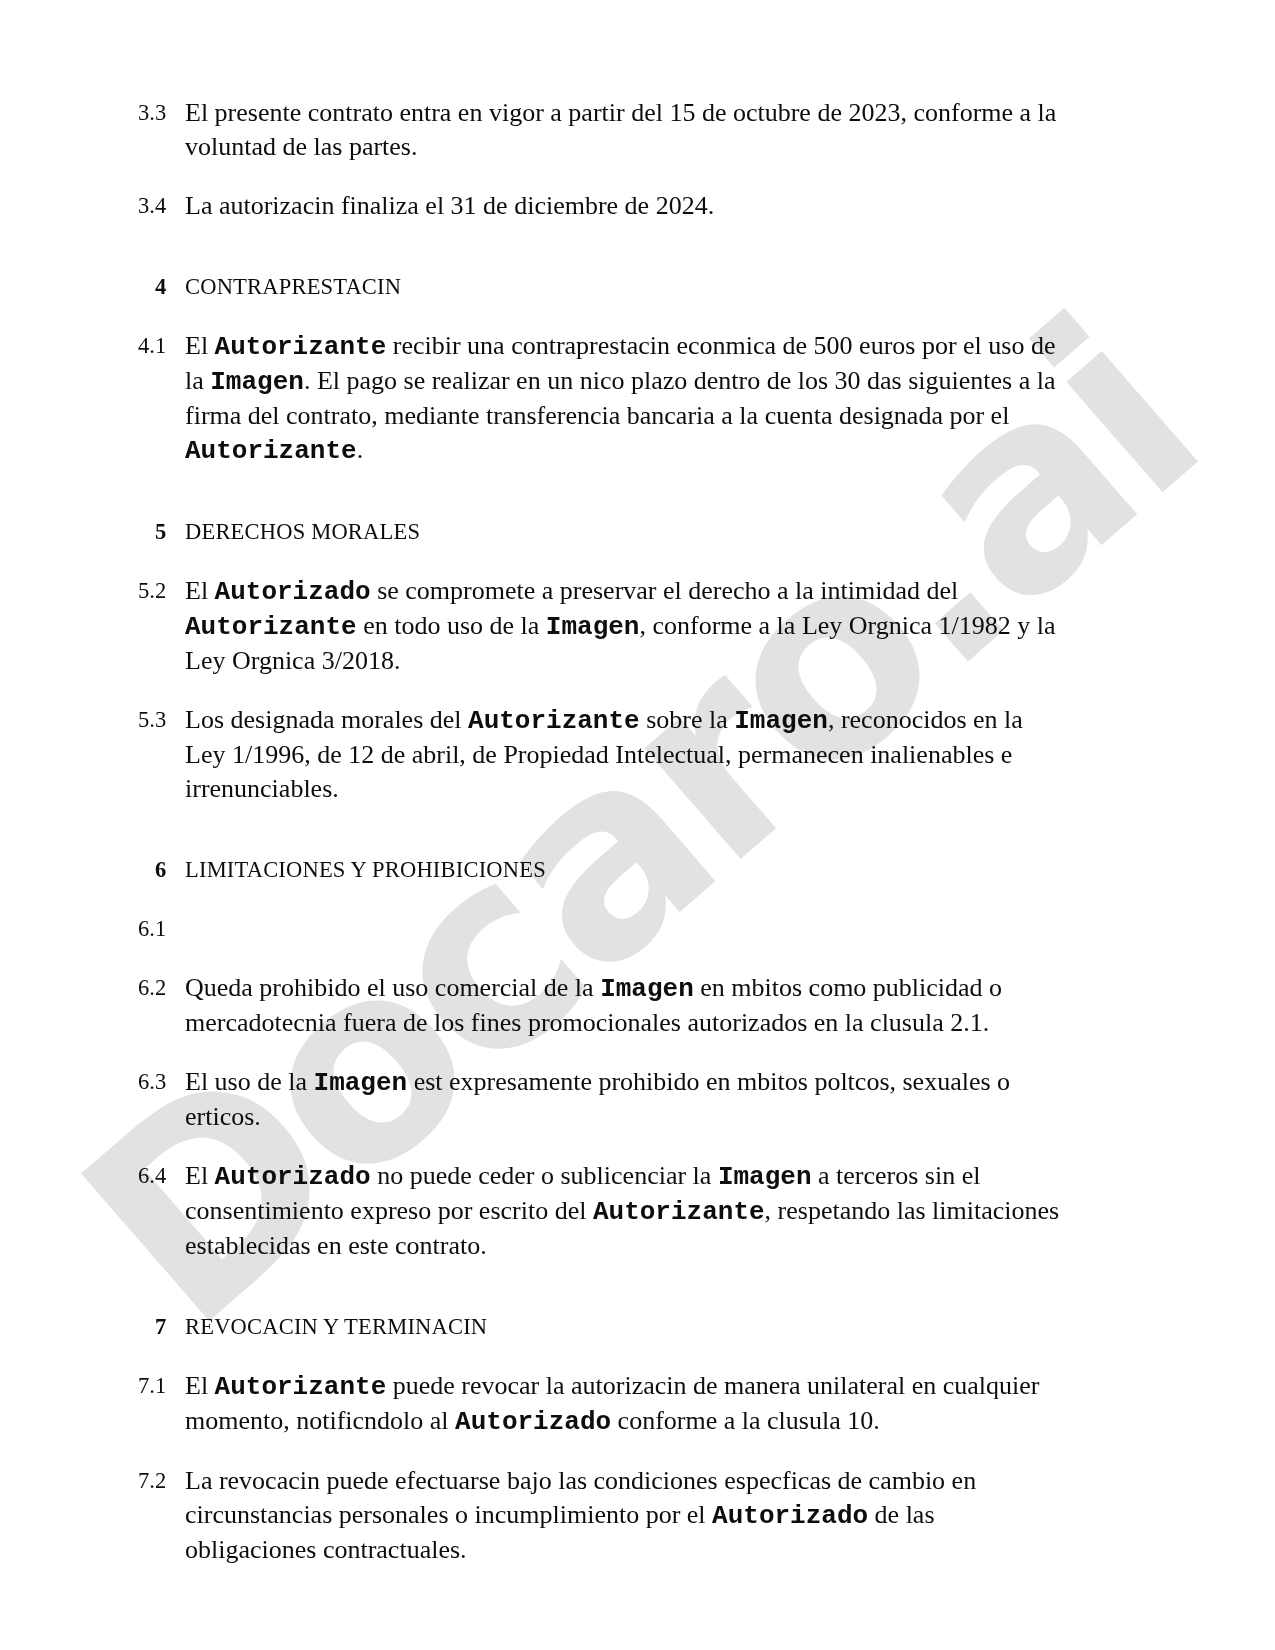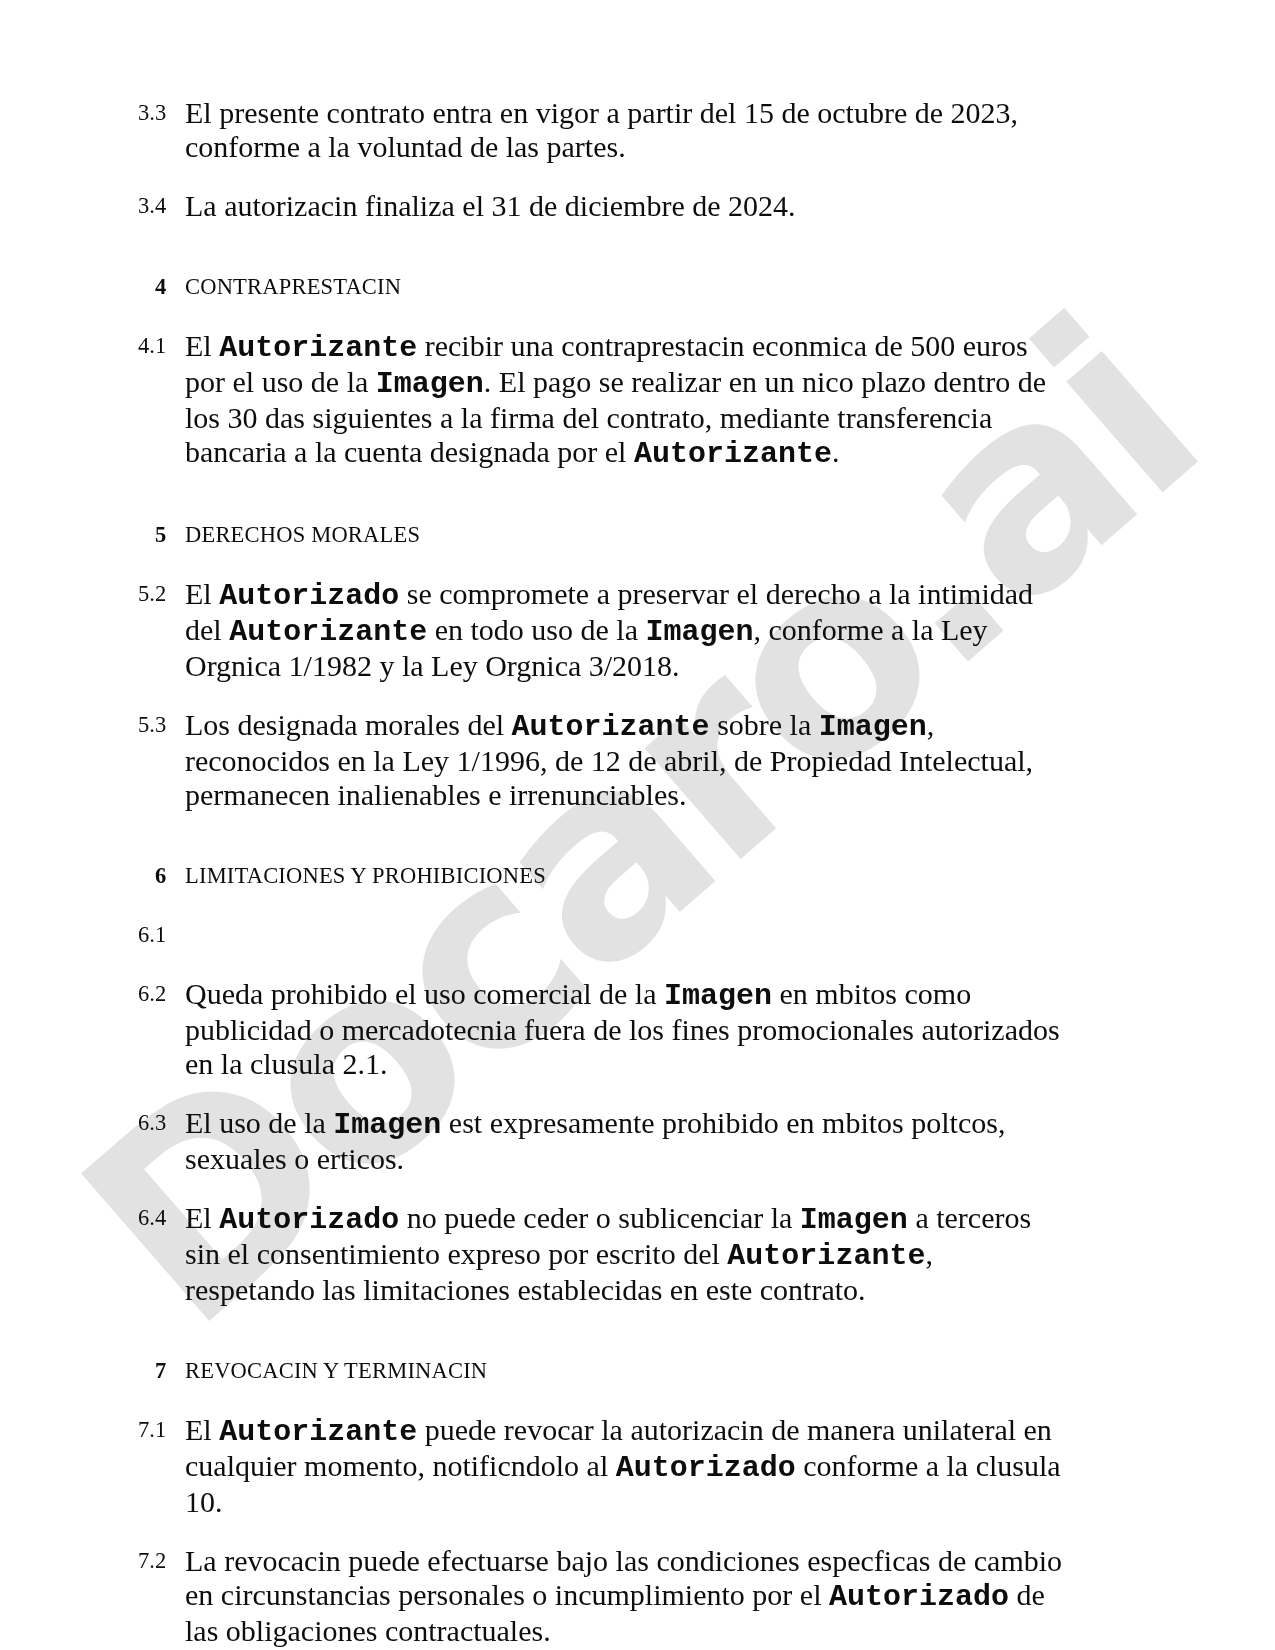--- a/index.html
+++ b/index.html
@@ -55,21 +55,21 @@
     flex: 0 0 55px;
     width: 55px;
     text-align: left;
     font-size: 22.5px;
     line-height: 34px;
     padding-left: 8px;
     box-sizing: border-box;
   }
   .clause-body {
     flex: 1 1 auto;
-    font-size: 30px;
+    font-size: 26px;
     line-height: 34px;
     text-align: left;
     max-width: 882px;
   }
   .clause-body b { font-weight: 700; font-family: Liberation Mono, monospace; }
 
   .heading {
     display: flex;
     align-items: flex-start;
     margin-top: 48px;

